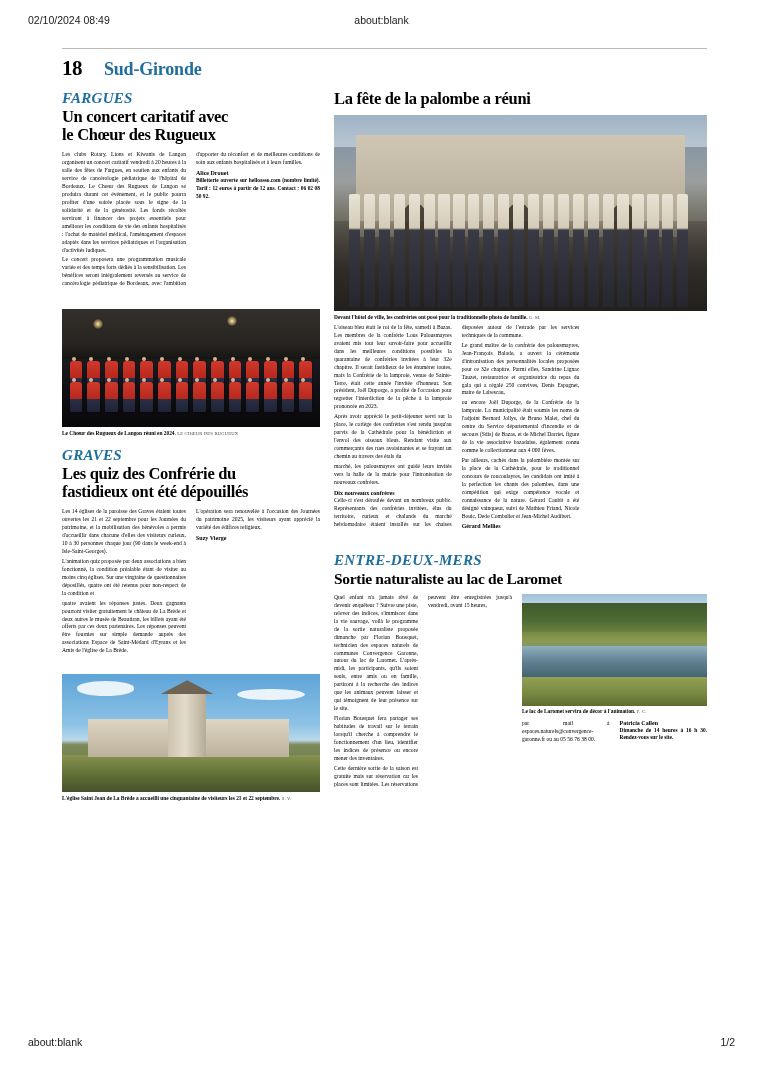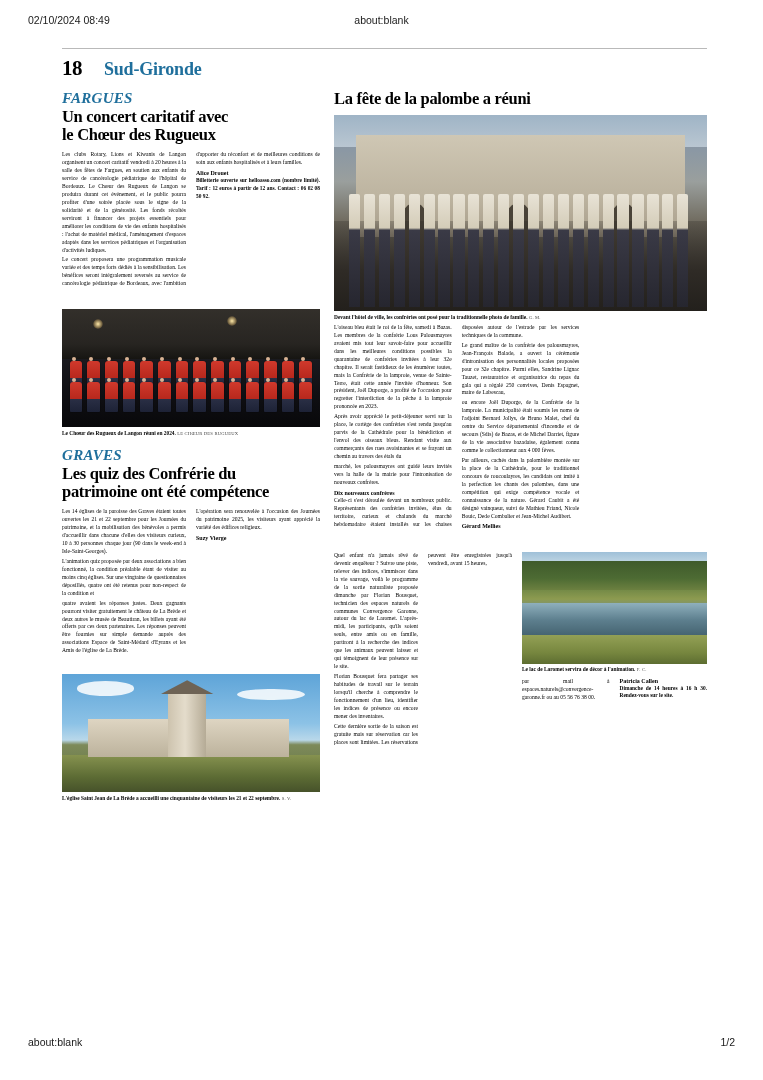--- a/index.html
+++ b/index.html
@@ -317,21 +317,21 @@
             <span>Le Chœur des Rugueux de Langon réuni en 2024.</span>
             <span class="credit">LE CHŒUR DES RUGUEUX</span>
           </div>
         </div>
       </div>
 
       <div class="article">
         <div class="kicker">GRAVES</div>
         <h1 class="headline">
           <span>Les quiz des Confrérie du</span><br>
-          <span>patrimoine ont été compétence</span>
+          <span>fastidieux ont été dépouillés</span>
         </h1>
         <div class="cols2" style="height:160px;">
           <p class="body">Les 14 églises de la paroisse des Graves étaient toutes ouvertes les 21 et 22 septembre pour les Journées du patrimoine, et la mobilisation des bénévoles a permis d'accueillir dans chacune d'elles des visiteurs curieux, 10 à 30 personnes chaque jour (90 dans le week-end à Isle-Saint-Georges).</p>
           <p class="body">L'animation quiz proposée par deux associations a bien fonctionné, la condition préalable étant de visiter au moins cinq églises. Sur une vingtaine de questionnaires déposillés, quatre ont été retenus pour non-respect de la condition et</p>
           <p class="body">quatre avaient les réponses justes. Deux gagnants pourront visiter gratuitement le château de La Brède et deux autres le musée de Beautiran, les billets ayant été offerts par ces deux partenaires. Les réponses peuvent être fournies sur simple demande auprès des associations Espace de Saint-Médard d'Eyrans et les Amis de l'église de La Brède.</p>
           <p class="body">L'opération sera renouvelée à l'occasion des Journées du patrimoine 2025, les visiteurs ayant apprécié la variété des édifices religieux.</p>
           <p class="signature">Suzy Vierge</p>
         </div>
 
         <div class="figure">
@@ -406,20 +406,22 @@
           <p class="subhead">Dix nouveaux confrères</p>
           <p class="body">Celle-ci s'est déroulée devant un nombreux public. Représentants des confréries invitées, élus du territoire, curieux et chalands du marché hebdomadaire étaient installés sur les chaises disposées autour de l'estrade par les services techniques de la commune.</p>
           <p class="body">Le grand maître de la confrérie des palousmayres, Jean-François Balade, a ouvert la cérémonie d'intronisation des personnalités locales proposées pour ce 32e chapitre. Parmi elles, Sandrine Lignac Tauzet, restauratrice et organisatrice du repas du gala qui a régalé 250 convives, Denis Espagnet, maire de Labescau,</p>
           <p class="body">ou encore Joël Duporge, de la Confrérie de la lamproie. La municipalité était soumis les noms de l'adjoint Bernard Jollys, de Bruno Malet, chef du centre du Service départemental d'incendie et de secours (Sdis) de Bazas, et de Michel Darriet, figure de la vie associative bazadaise, également connu comme le collectionneur aux 4 000 fèves.</p>
           <p class="body">Par ailleurs, cachés dans la palombière montée sur la place de la Cathédrale, pour le traditionnel concours de roucoulayres, les candidats ont imité à la perfection les chants des palombes, dans une compétition qui exige compétence vocale et connaissance de la nature. Gérard Caubit a été désigné vainqueur, suivi de Mathieu Friand, Nicole Bouic, Dede Combalier et Jean-Michel Audibert.</p>
           <p class="signature">Gérard Mellies</p>
         </div>
       </div>
 
       <div class="article">
+        <div class="kicker">ENTRE-DEUX-MERS</div>
+        <h1 class="headline sm">Sortie naturaliste au lac de Laromet</h1>
 
         <div class="two-up">
           <div class="txt">
             <div class="cols2" style="height:196px;">
               <p class="body">Quel enfant n'a jamais rêvé de devenir enquêteur ? Suivre une piste, relever des indices, s'immiscer dans la vie sauvage, voilà le programme de la sortie naturaliste proposée dimanche par Florian Bousquet, technicien des espaces naturels de communes Convergence Garonne, autour du lac de Laromet. L'après-midi, les participants, qu'ils soient seuls, entre amis ou en famille, partiront à la recherche des indices que les animaux peuvent laisser et qui témoignent de leur présence sur le site.</p>
               <p class="body">Florian Bousquet fera partager ses habitudes de travail sur le terrain lorsqu'il cherche à comprendre le fonctionnement d'un lieu, identifier les indices de présence ou encore mener des inventaires.</p>
               <p class="body">Cette dernière sortie de la saison est gratuite mais sur réservation car les places sont limitées. Les réservations peuvent être enregistrées jusqu'à vendredi, avant 15 heures,</p>
             </div>
           </div>
 

